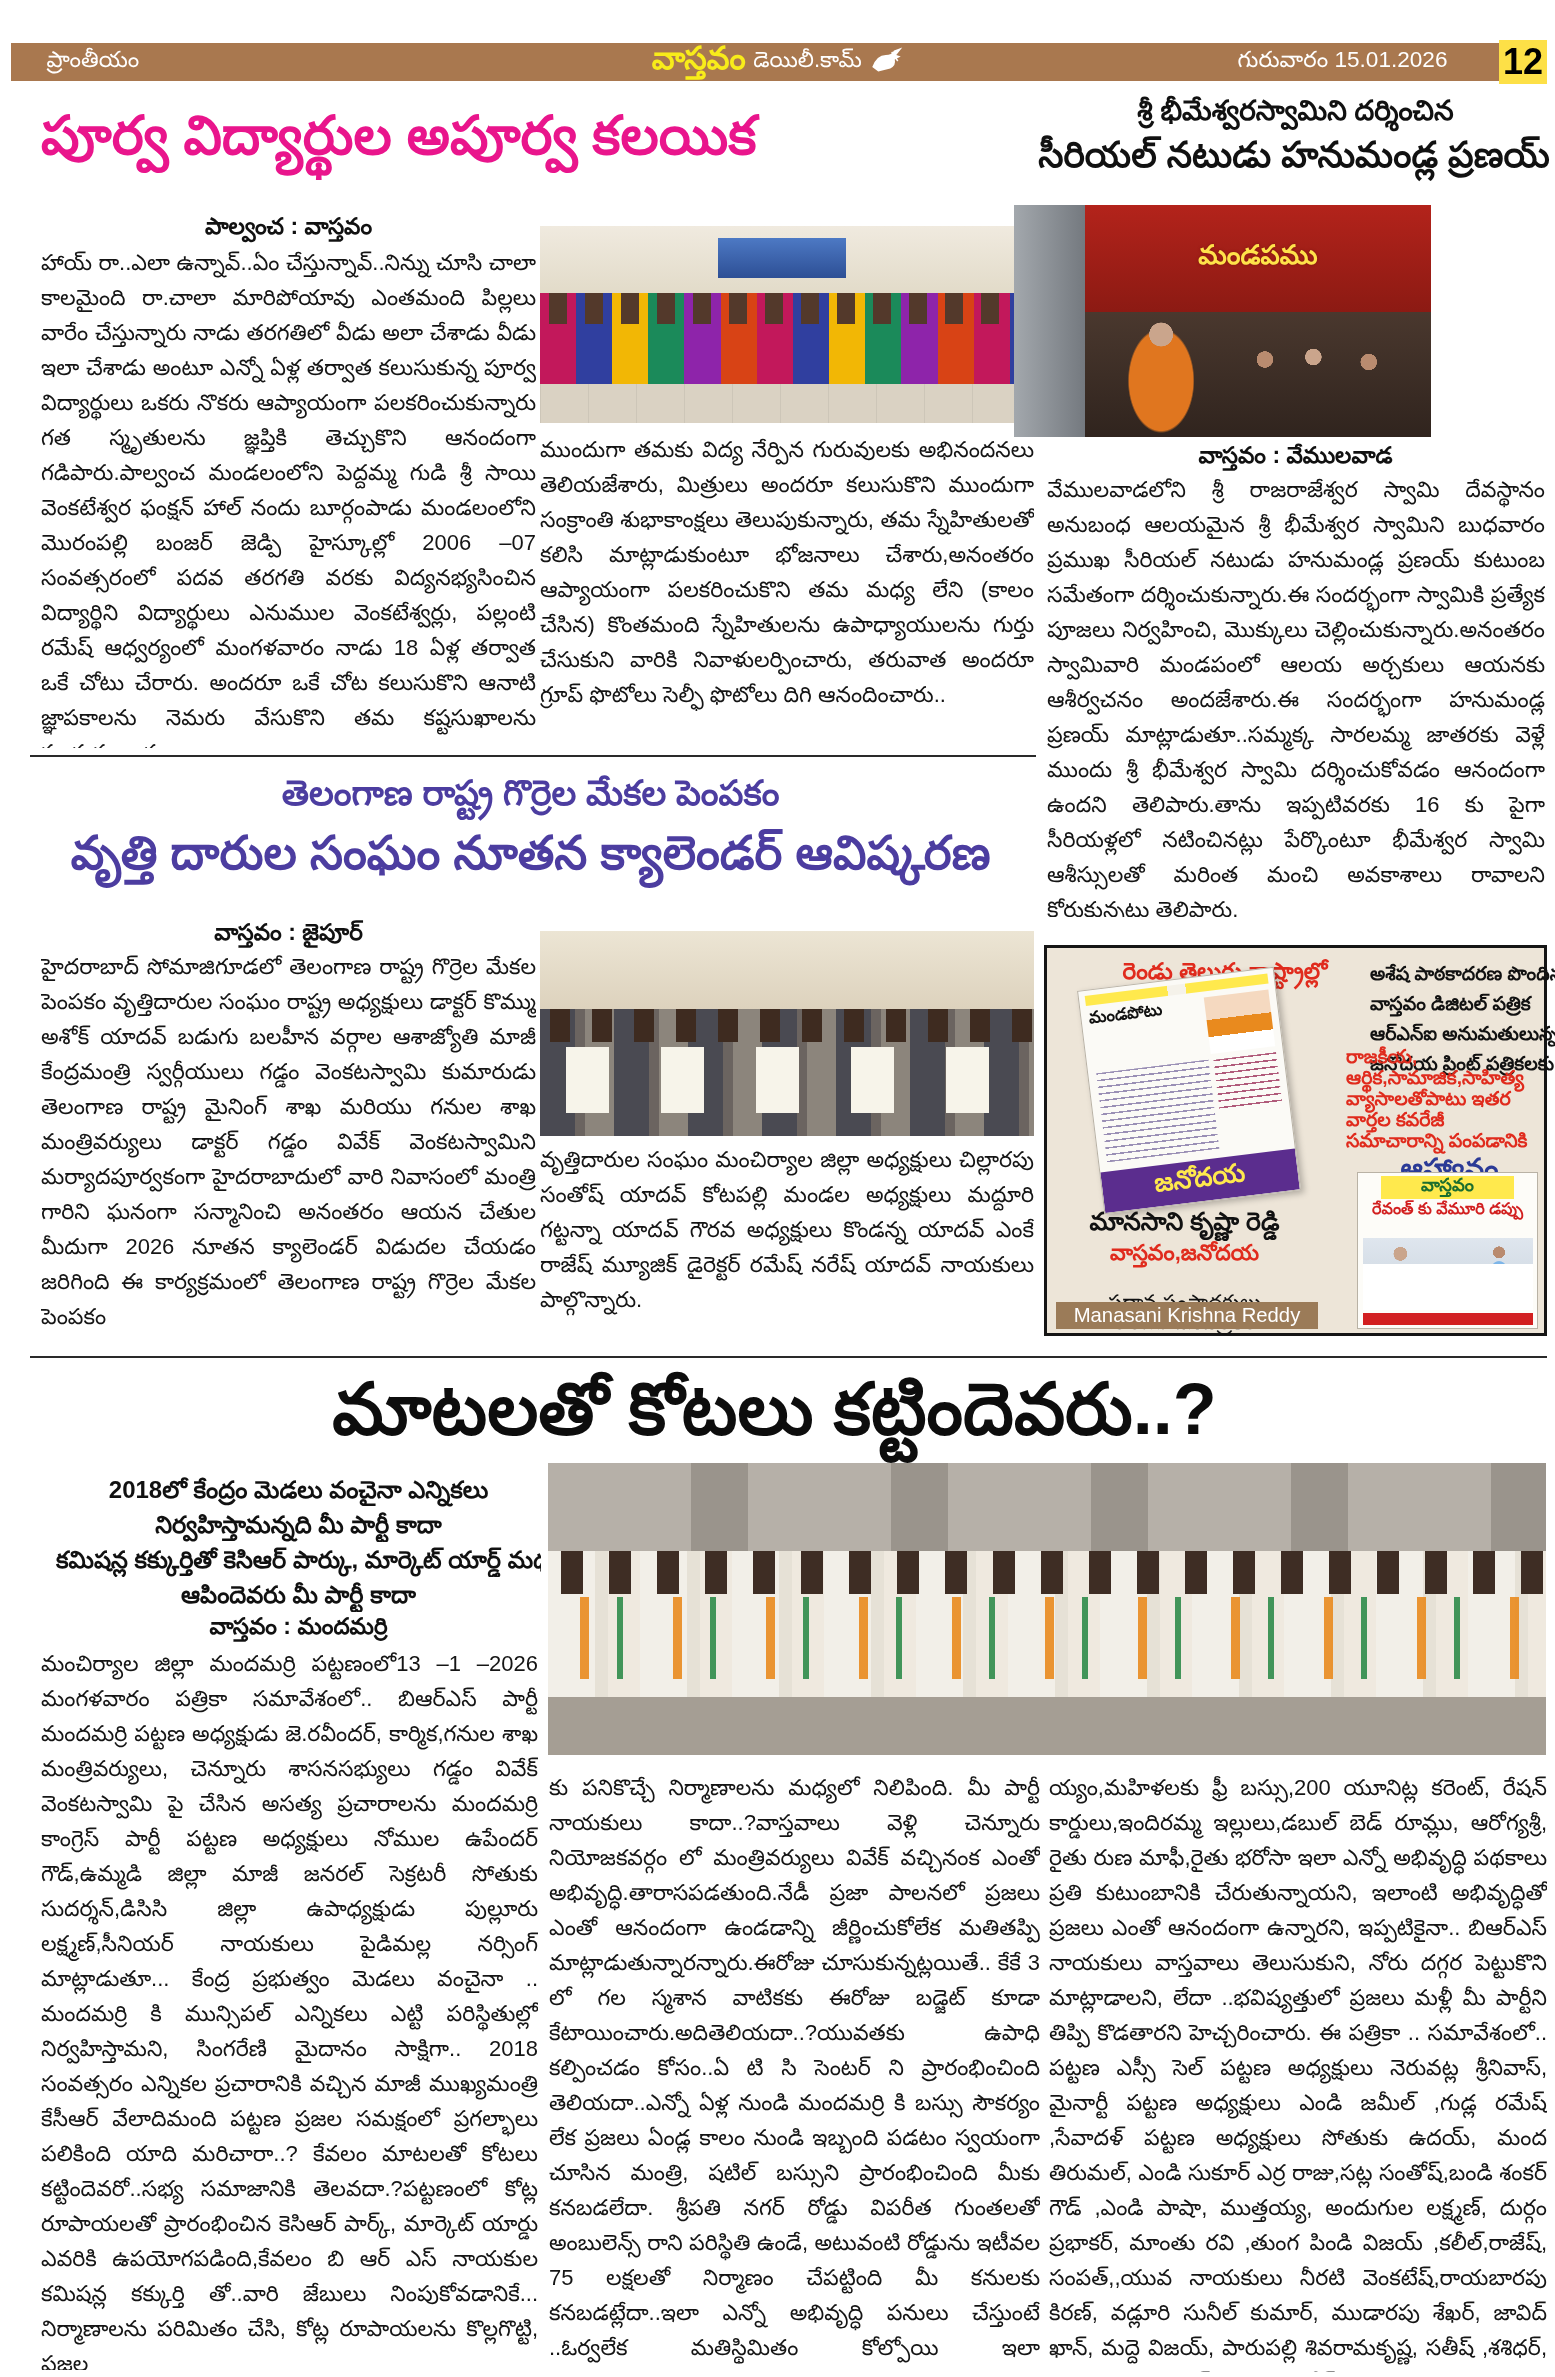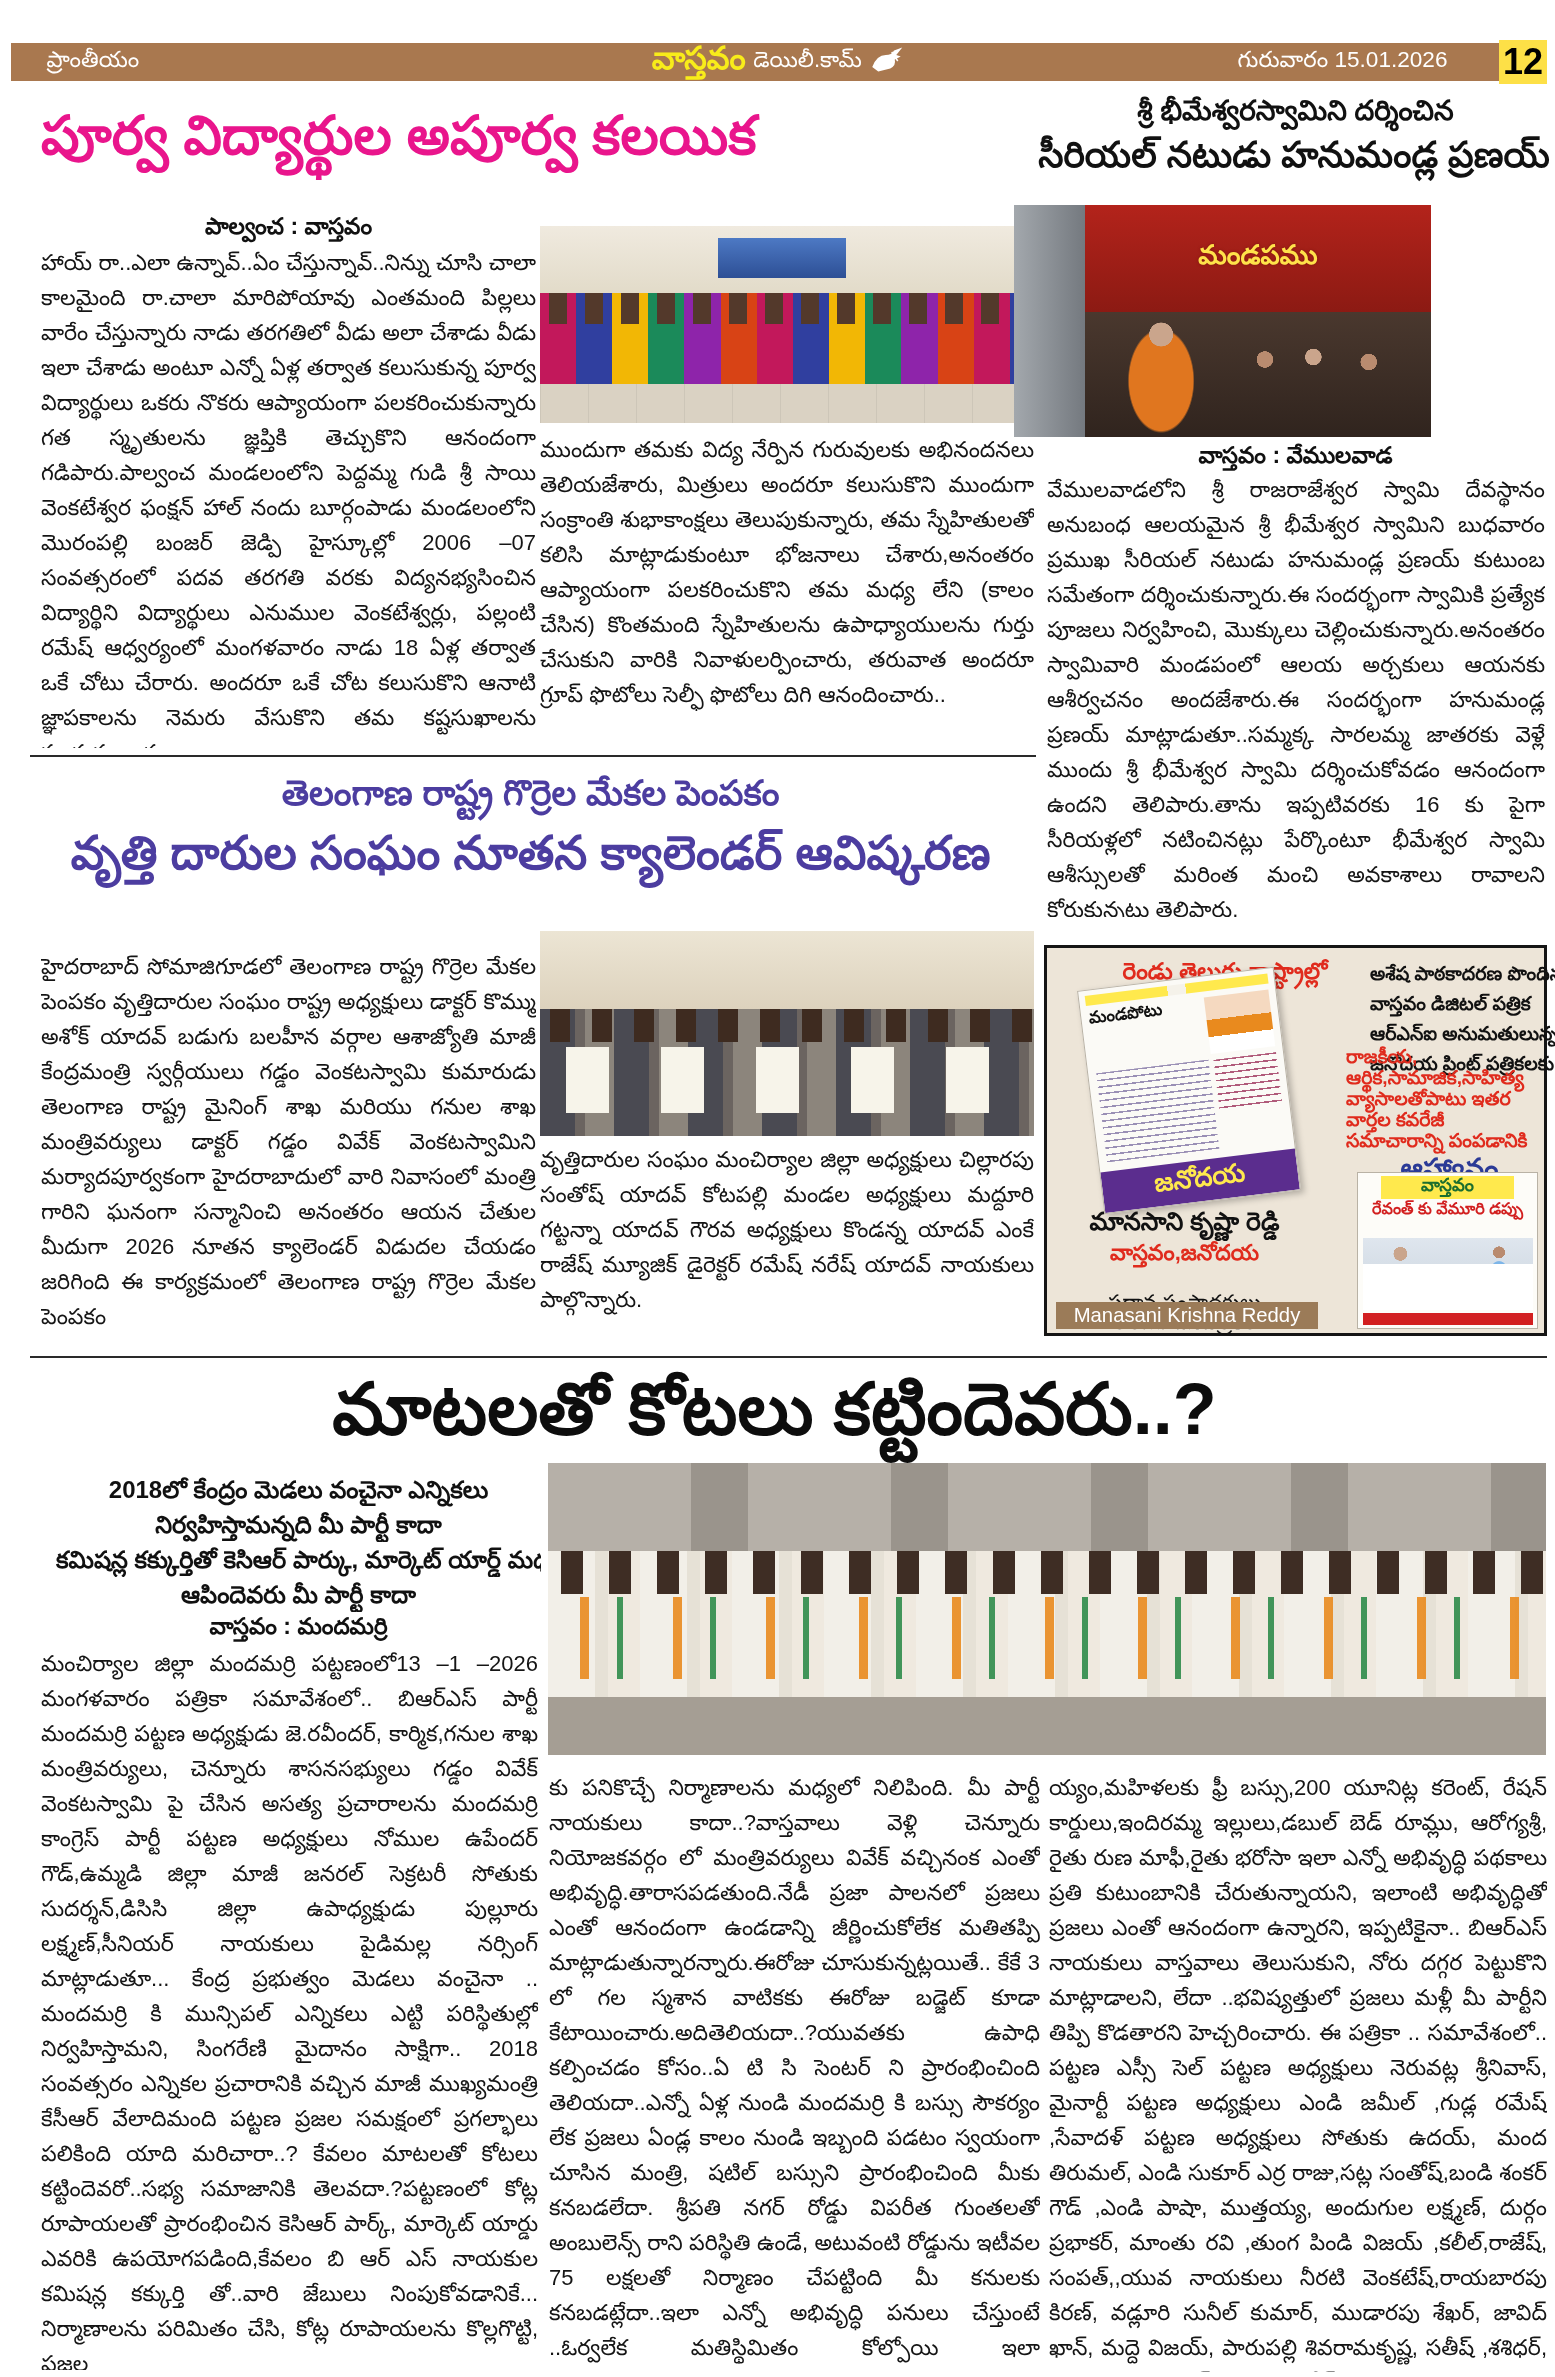--- a/index.html
+++ b/index.html
@@ -168,20 +168,21 @@
     <div id="photo2-banner">
       <span class="banner-text">మండపము</span>
     </div>
     <div id="photo2-people"></div>
   </div>
   <div id="a3-dateline" class="abs dateline">వాస్తవం : వేములవాడ</div>
   <div id="a3-body" class="abs body-text">వేములవాడలోని శ్రీ రాజరాజేశ్వర స్వామి దేవస్థానం అనుబంధ ఆలయమైన శ్రీ భీమేశ్వర స్వామిని బుధవారం ప్రముఖ సీరియల్ నటుడు హనుమండ్ల ప్రణయ్ కుటుంబ సమేతంగా దర్శించుకున్నారు.ఈ సందర్భంగా స్వామికి ప్రత్యేక పూజలు నిర్వహించి, మొక్కులు చెల్లించుకున్నారు.అనంతరం స్వామివారి మండపంలో ఆలయ అర్చకులు ఆయనకు ఆశీర్వచనం అందజేశారు.ఈ సందర్భంగా హనుమండ్ల ప్రణయ్ మాట్లాడుతూ..సమ్మక్క సారలమ్మ జాతరకు వెళ్లే ముందు శ్రీ భీమేశ్వర స్వామి దర్శించుకోవడం ఆనందంగా ఉందని తెలిపారు.తాను ఇప్పటివరకు 16 కు పైగా సీరియళ్లలో నటించినట్లు పేర్కొంటూ భీమేశ్వర స్వామి ఆశీస్సులతో మరింత మంచి అవకాశాలు రావాలని కోరుకున్నట్లు తెలిపారు.</div>
 
   <div id="a2-kicker" class="abs">తెలంగాణ రాష్ట్ర గొర్రెల మేకల పెంపకం</div>
   <div id="a2-headline" class="abs">వృత్తి దారుల సంఘం నూతన క్యాలెండర్ ఆవిష్కరణ</div>
+  <div id="a2-dateline" class="abs dateline">వాస్తవం : జైపూర్</div>
   <div id="a2-col1" class="abs body-text">హైదరాబాద్ సోమాజిగూడలో తెలంగాణ రాష్ట్ర గొర్రెల మేకల పెంపకం వృత్తిదారుల సంఘం రాష్ట్ర అధ్యక్షులు డాక్టర్ కొమ్ము అశోక్ యాదవ్  బడుగు బలహీన వర్గాల ఆశాజ్యోతి మాజీ కేంద్రమంత్రి స్వర్గీయులు గడ్డం వెంకటస్వామి  కుమారుడు తెలంగాణ రాష్ట్ర మైనింగ్ శాఖ మరియు గనుల శాఖ మంత్రివర్యులు డాక్టర్ గడ్డం వివేక్ వెంకటస్వామిని మర్యాదపూర్వకంగా హైదరాబాదులో వారి నివాసంలో మంత్రి గారిని  ఘనంగా సన్మానించి అనంతరం ఆయన చేతుల మీదుగా 2026 నూతన క్యాలెండర్ విడుదల చేయడం జరిగింది ఈ కార్యక్రమంలో తెలంగాణ రాష్ట్ర గొర్రెల మేకల పెంపకం</div>
   <div class="abs photo" style="left:540px;top:931px;width:494px;height:205px;">
     <div class="ph-row" id="photo3-wall"></div>
     <div class="ph-row" id="photo3-men">
       <div id="photo3-heads"></div>
       <div id="photo3-cals"></div>
     </div>
   </div>
   <div id="a2-col2" class="abs body-text">వృత్తిదారుల సంఘం మంచిర్యాల జిల్లా అధ్యక్షులు చిల్లారపు సంతోష్ యాదవ్ కోటపల్లి మండల అధ్యక్షులు మద్దూరి గట్టన్నా యాదవ్ గౌరవ అధ్యక్షులు  కొండన్న యాదవ్ ఎంకే రాజేష్ మ్యూజిక్ డైరెక్టర్ రమేష్ నరేష్ యాదవ్  నాయకులు పాల్గొన్నారు.</div>
 

